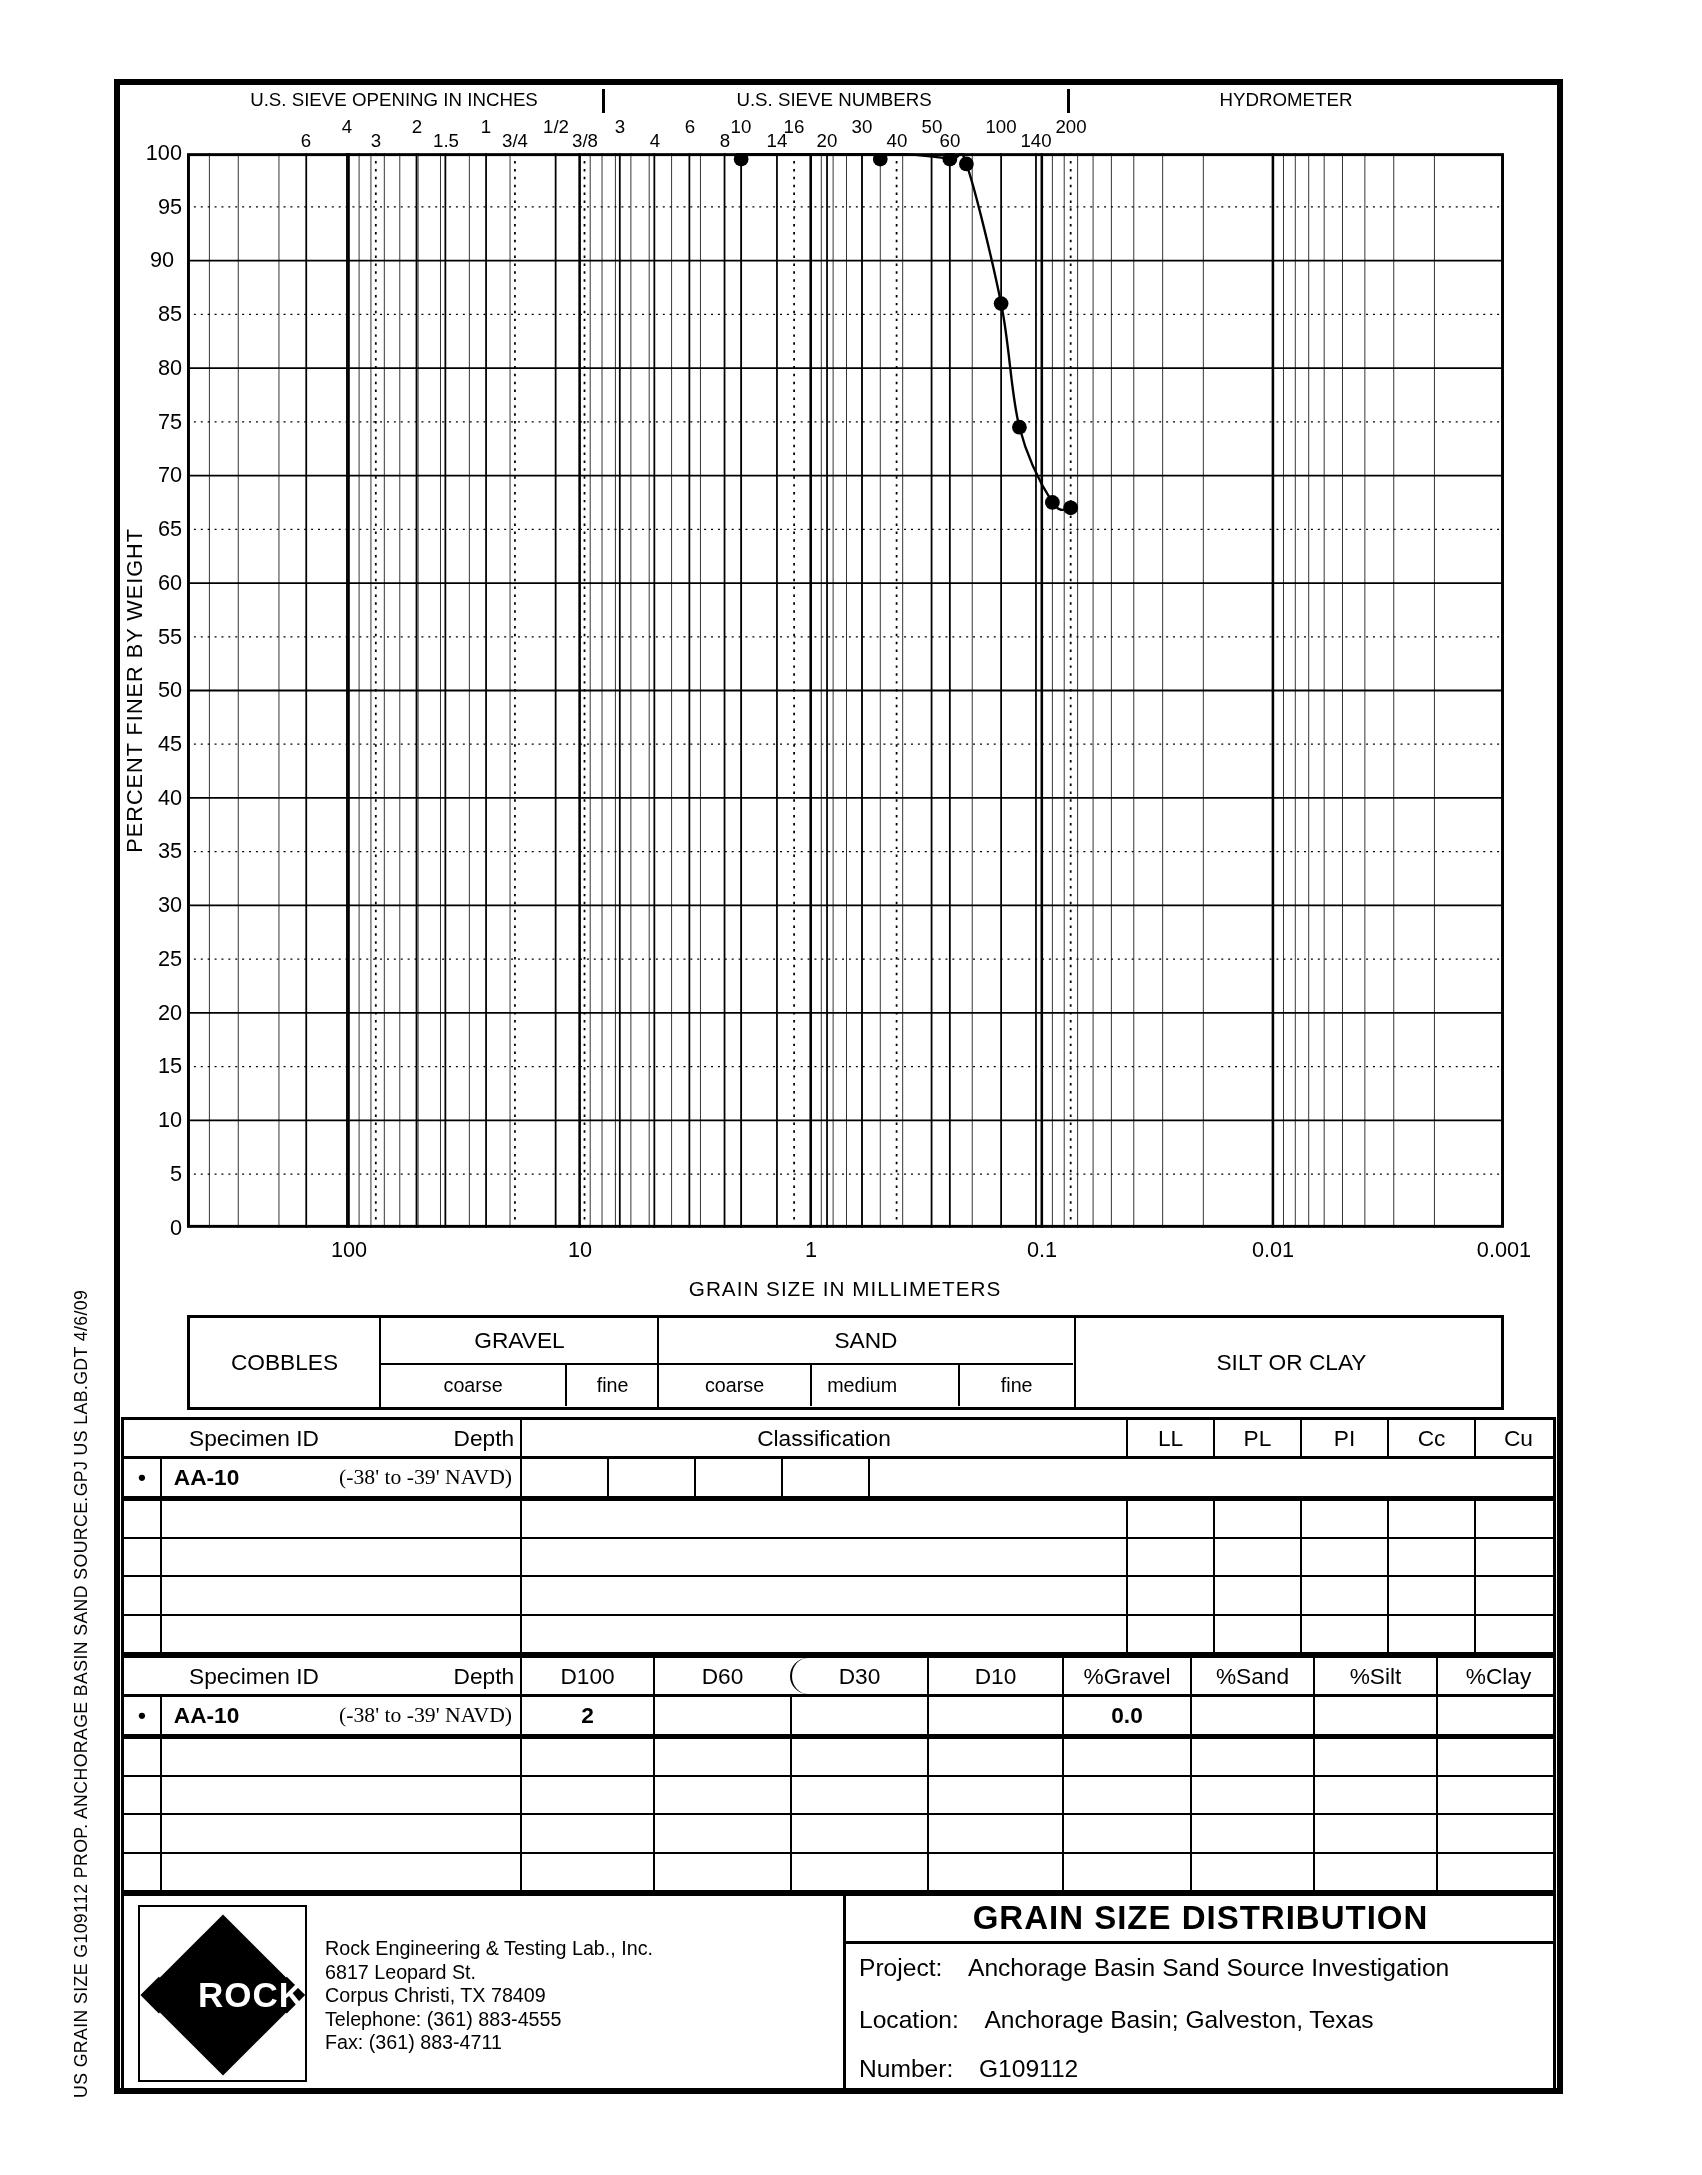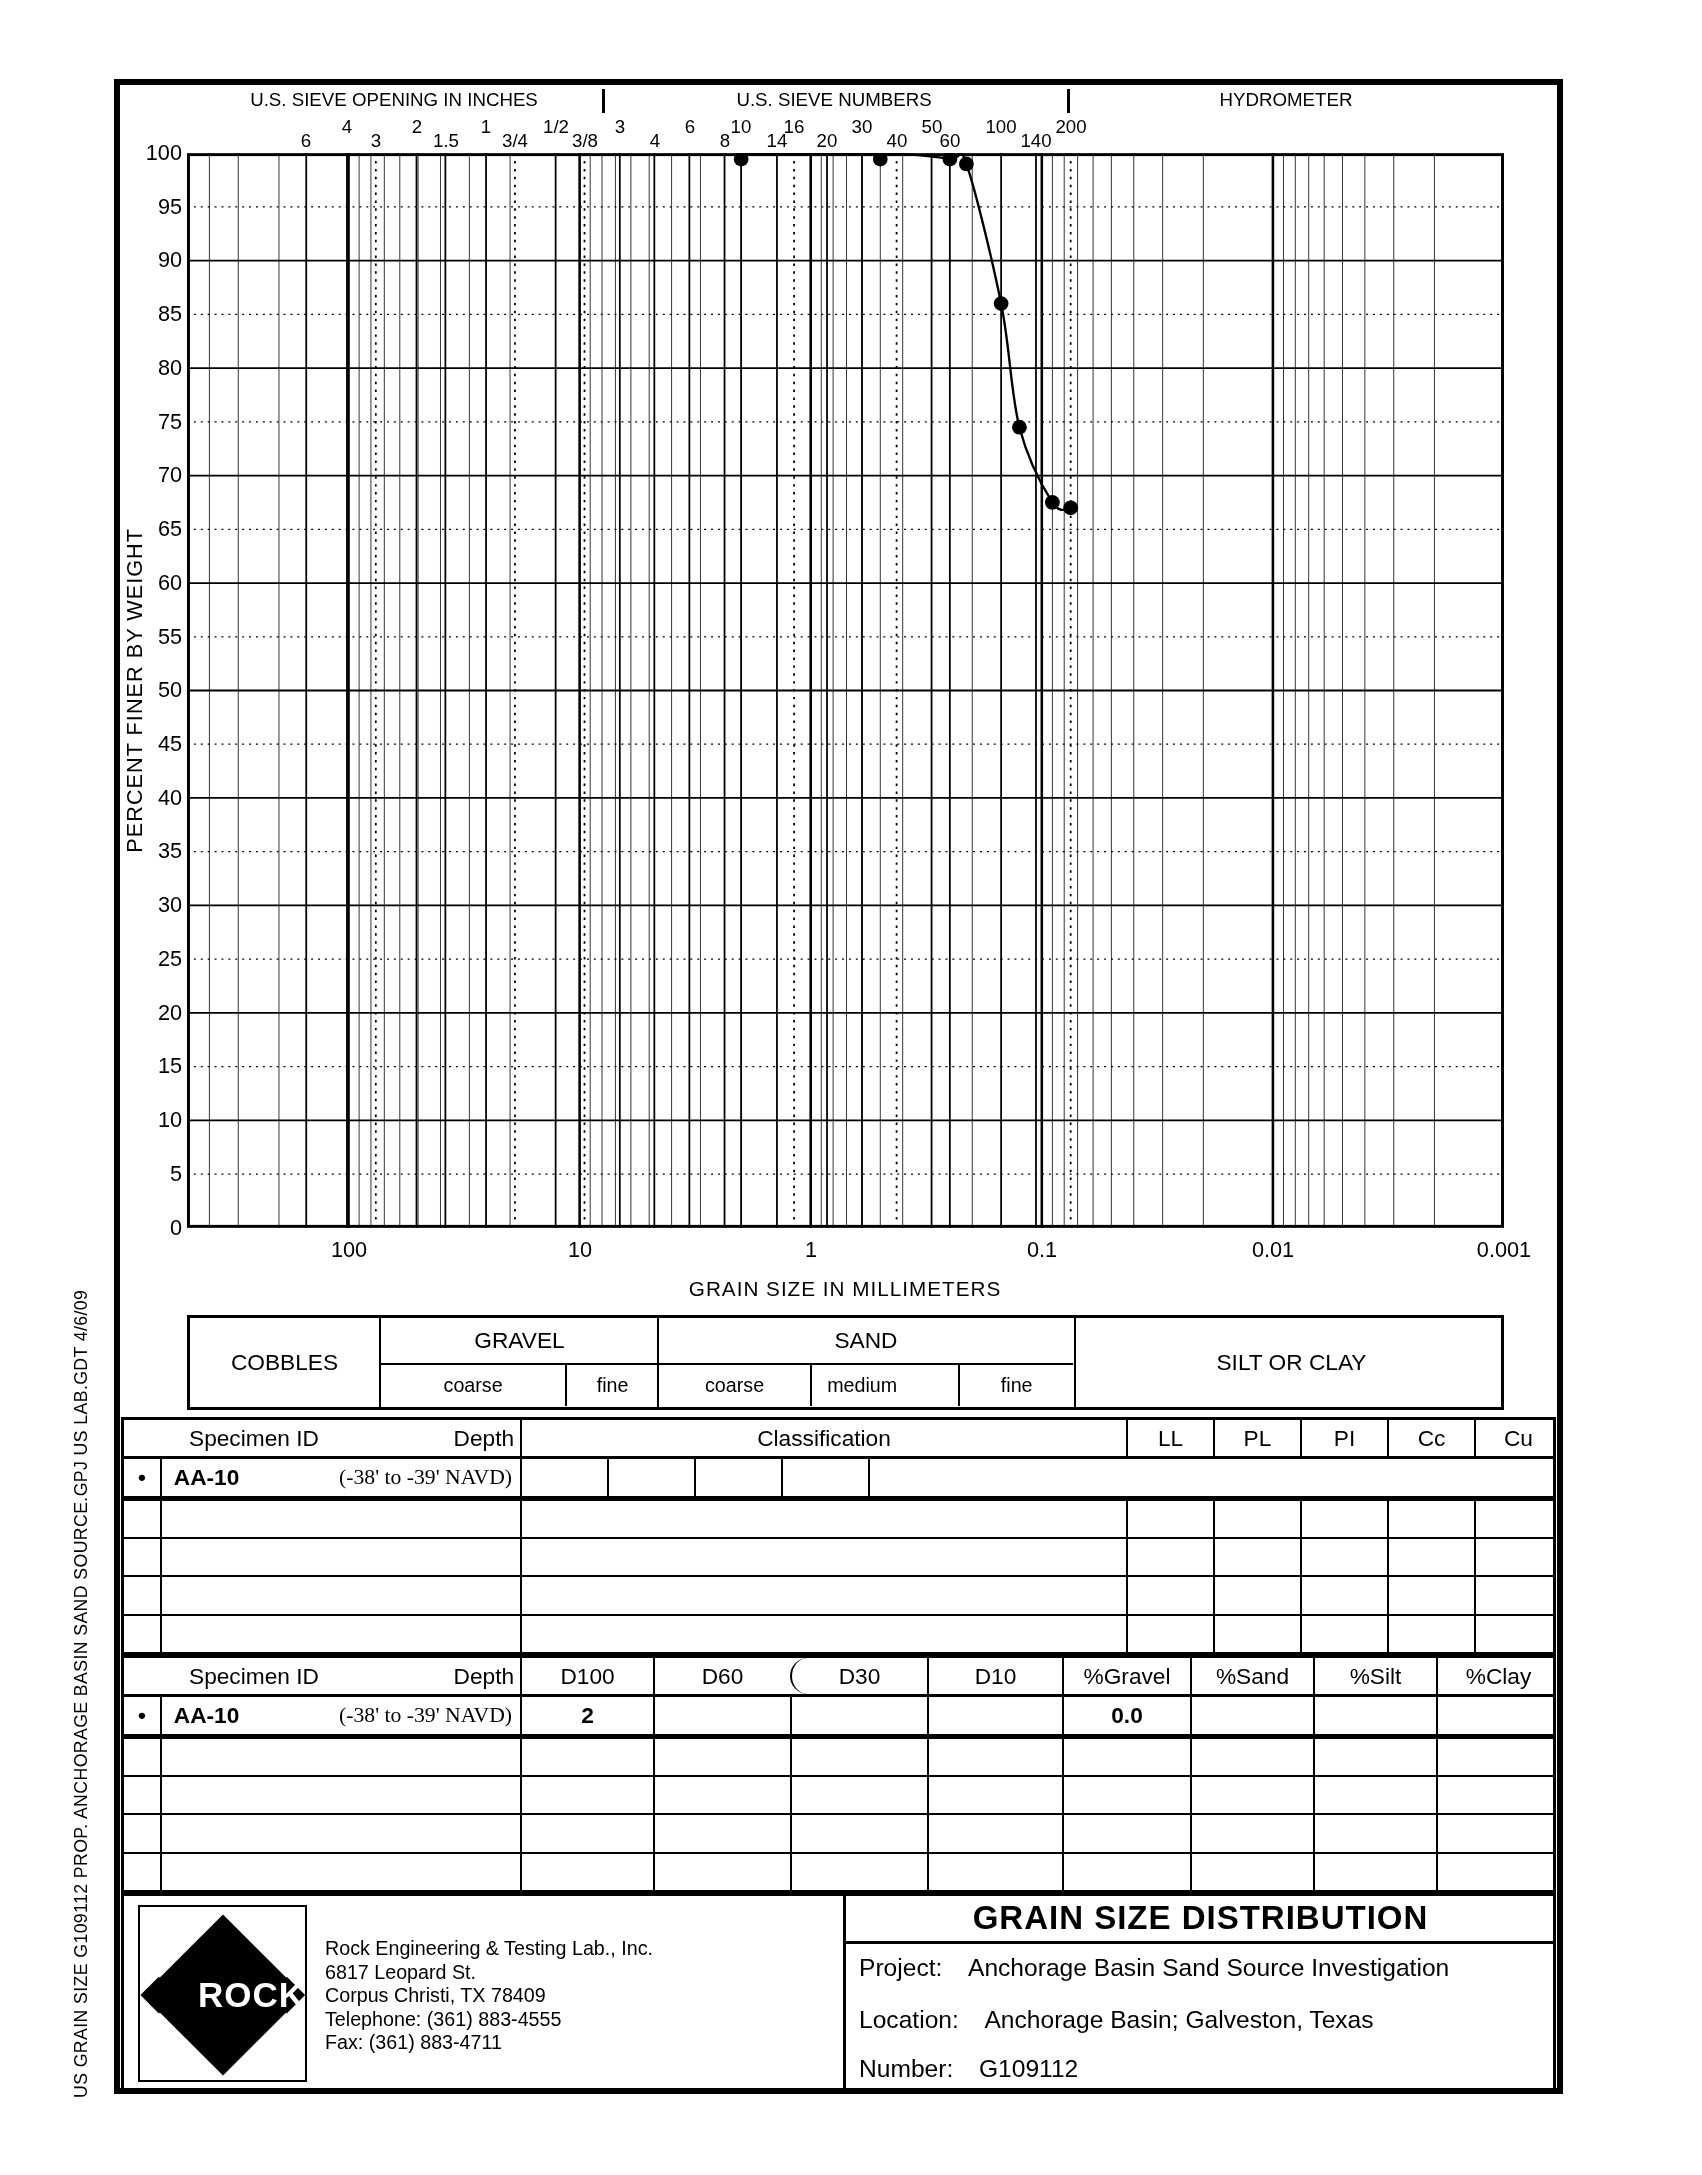--- a/index.html
+++ b/index.html
@@ -116,21 +116,21 @@
       <div class="abs ytick" style="left: 99px; top: 785px;">40</div>
       <div class="abs ytick" style="left: 99px; top: 731px;">45</div>
       <div class="abs ytick" style="left: 99px; top: 677px;">50</div>
       <div class="abs ytick" style="left: 99px; top: 624px;">55</div>
       <div class="abs ytick" style="left: 99px; top: 570px;">60</div>
       <div class="abs ytick" style="left: 99px; top: 516px;">65</div>
       <div class="abs ytick" style="left: 99px; top: 462px;">70</div>
       <div class="abs ytick" style="left: 99px; top: 409px;">75</div>
       <div class="abs ytick" style="left: 99px; top: 355px;">80</div>
       <div class="abs ytick" style="left: 99px; top: 301px;">85</div>
-      <div class="abs ytick" style="left: 99px; top: 247px;">90</div>
+      <div class="abs ytick" style="left: 91px; top: 247px;">90</div>
       <div class="abs ytick" style="left: 99px; top: 194px;">95</div>
       <div class="abs ytick" style="left: 99px; top: 140px;">100</div>
     </div>
 
   <svg id="plot-svg" class="abs" style="left:187px;top:153px;" width="1317" height="1075" viewBox="0 0 1337 1091">
       <line x1="93.3582368725772" y1="0" x2="93.3582368725772" y2="1091" stroke="#333" stroke-width="1"></line>
       <line x1="52.04655894159709" y1="0" x2="52.04655894159709" y2="1091" stroke="#333" stroke-width="1"></line>
       <line x1="22.735456984892014" y1="0" x2="22.735456984892014" y2="1091" stroke="#333" stroke-width="1"></line>
       <line x1="327.96203352052476" y1="0" x2="327.96203352052476" y2="1091" stroke="#333" stroke-width="1"></line>
       <line x1="286.65035558954463" y1="0" x2="286.65035558954463" y2="1091" stroke="#333" stroke-width="1"></line>

